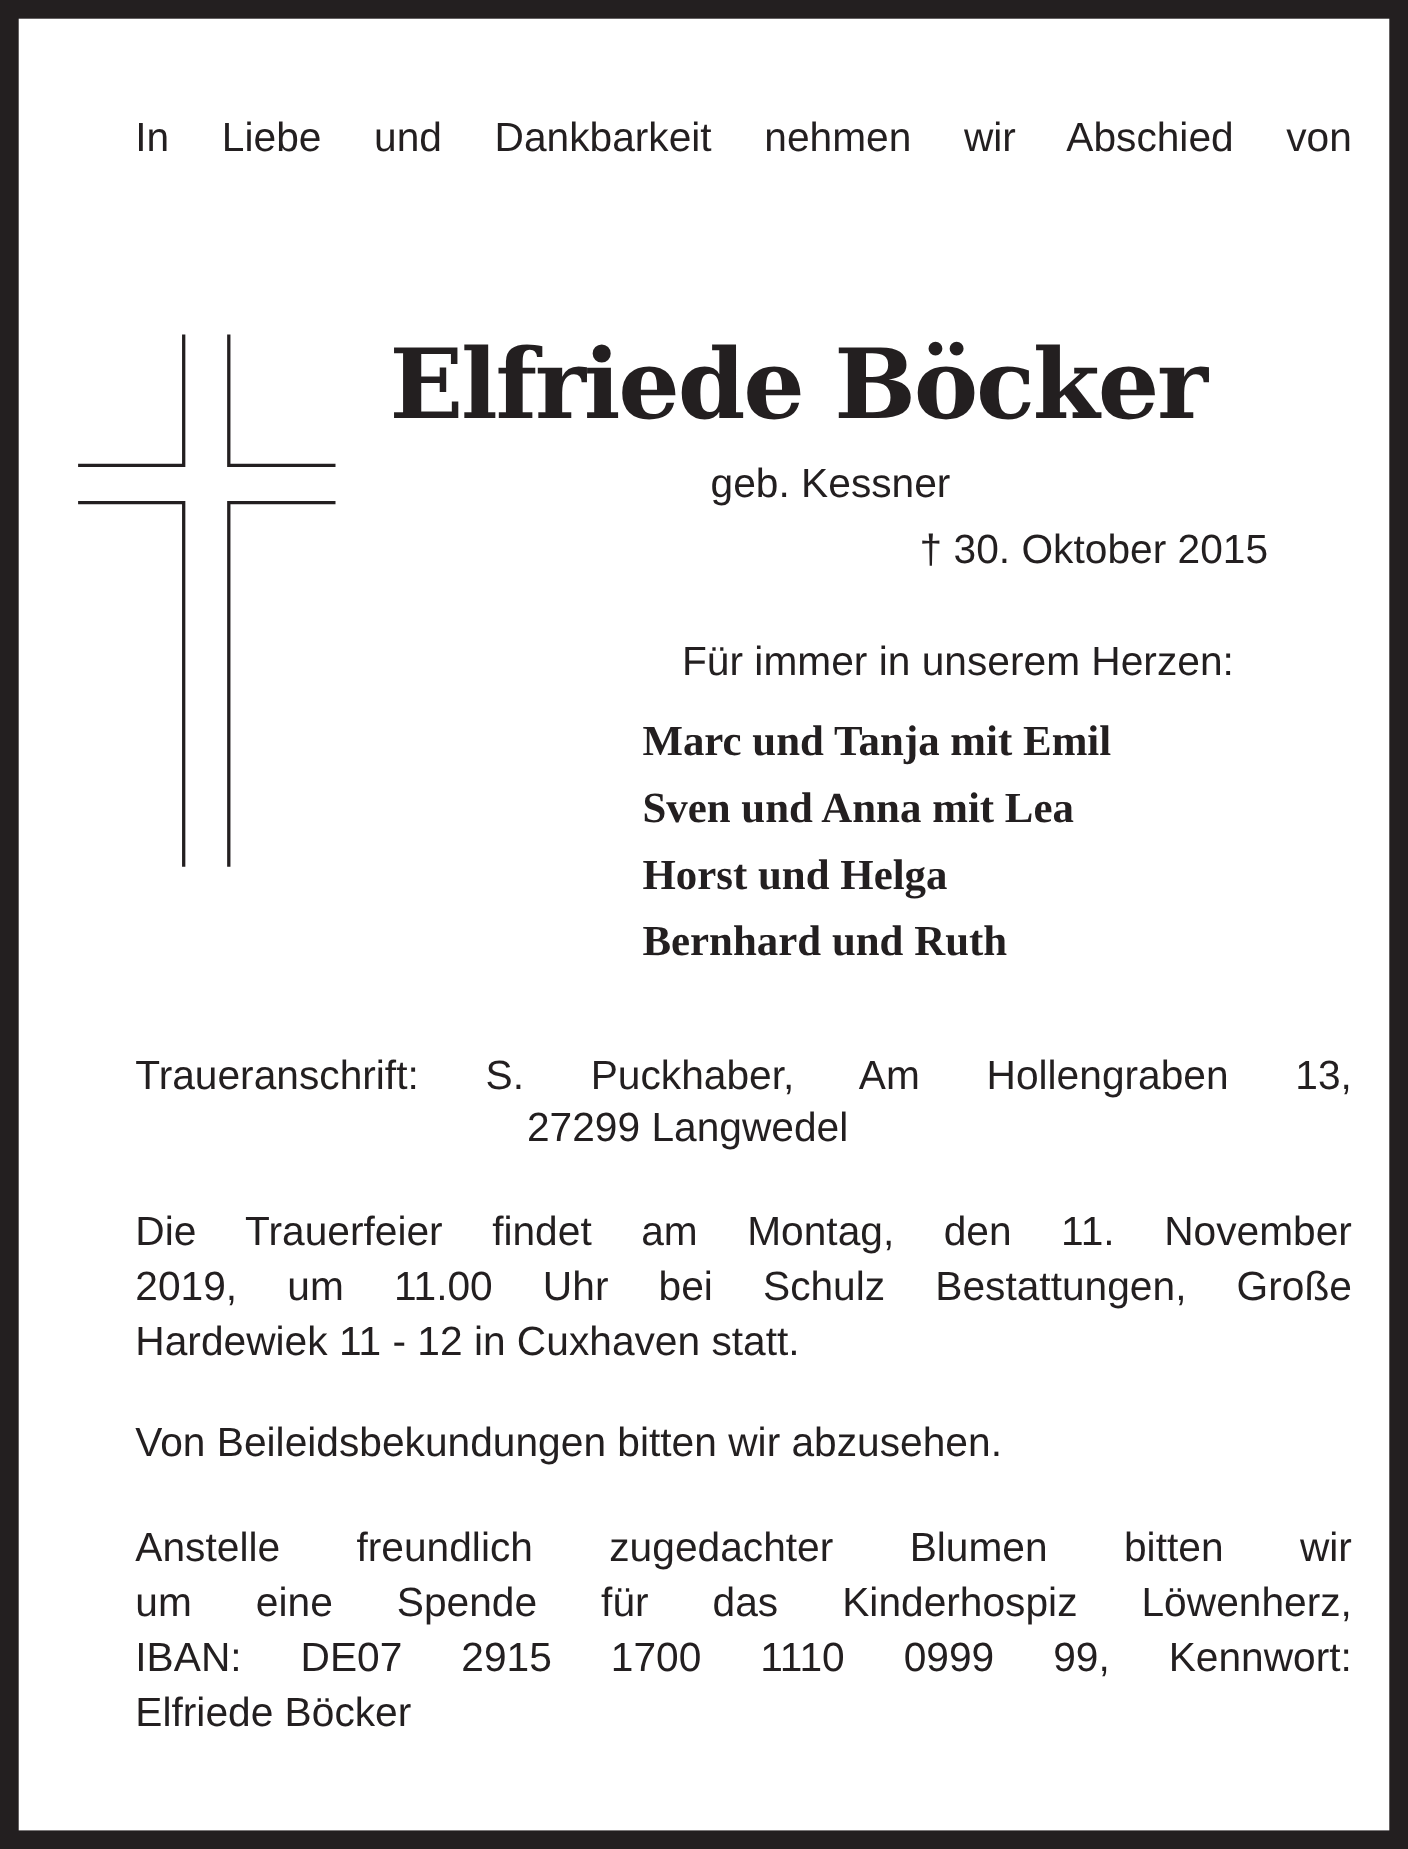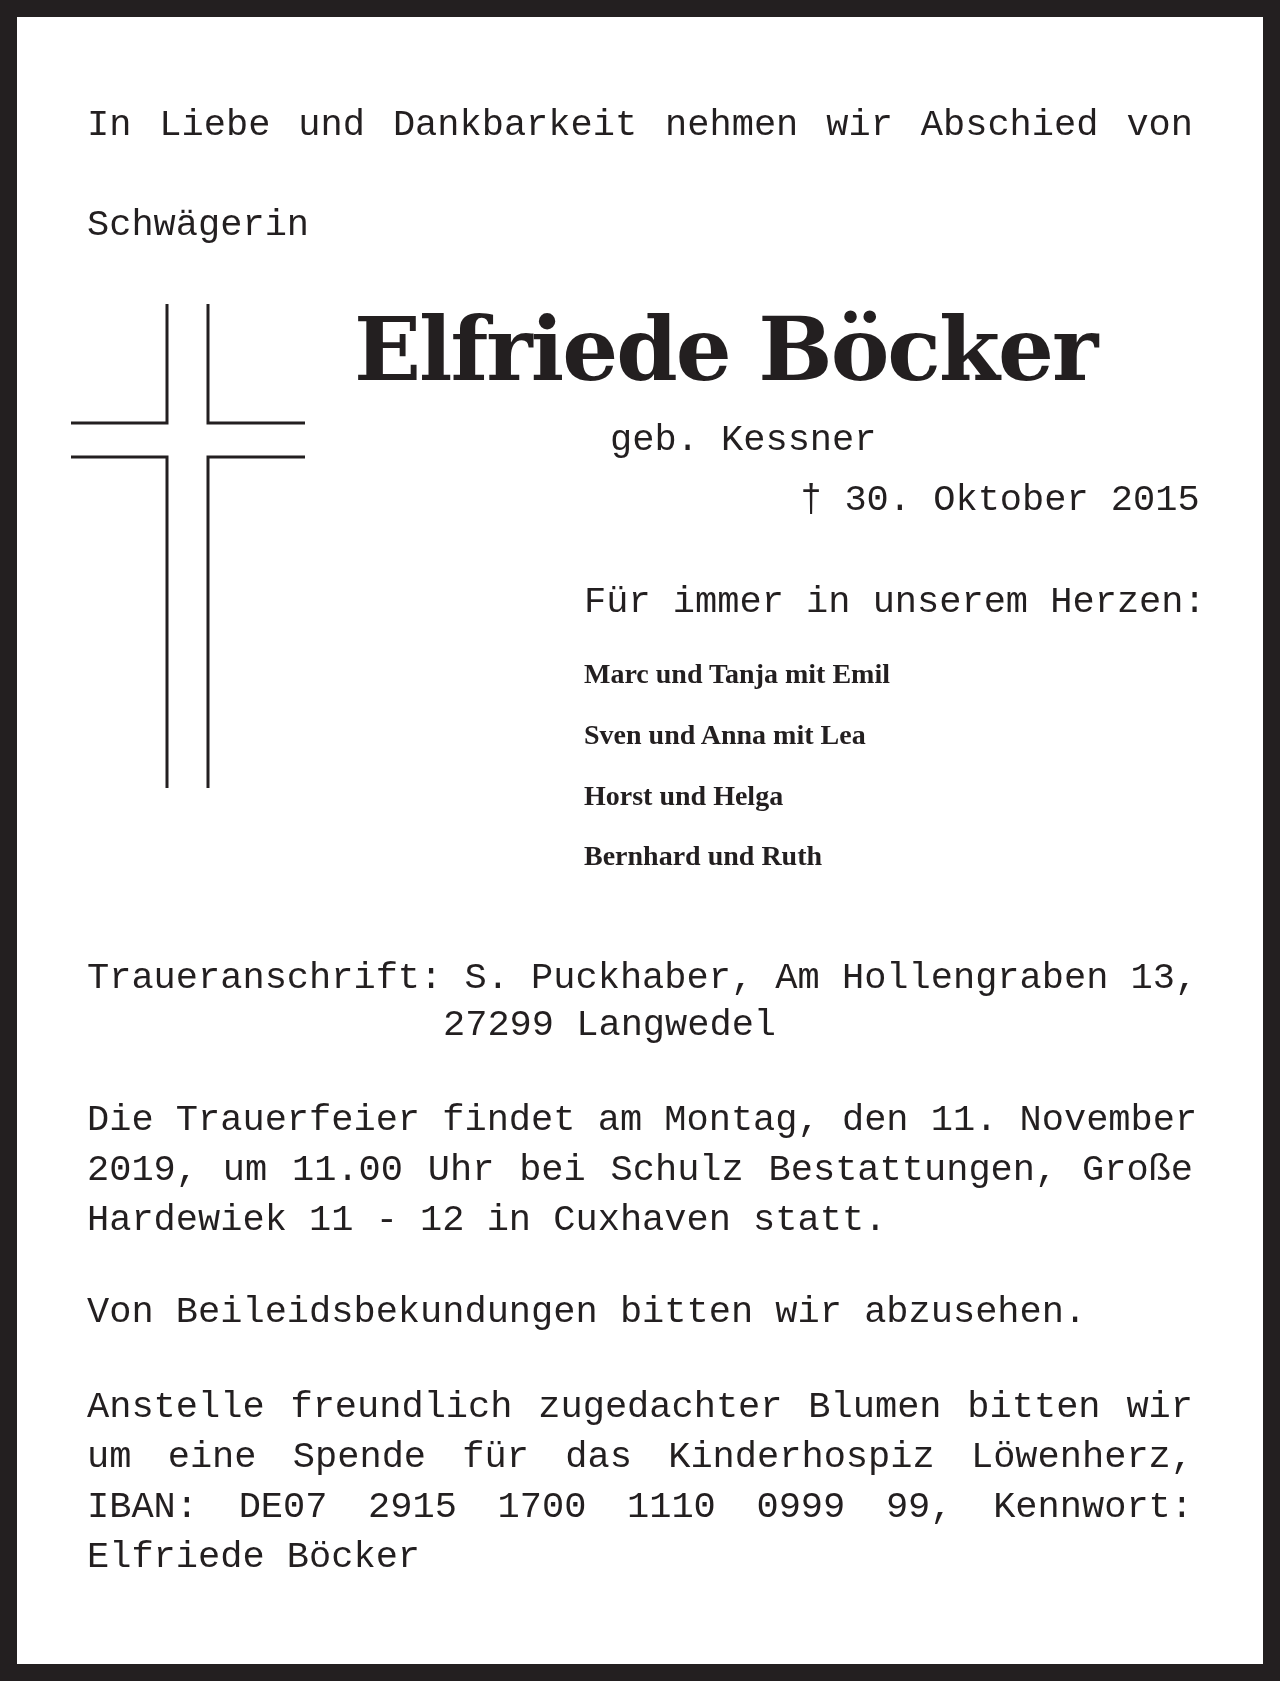--- a/index.html
+++ b/index.html
@@ -12,23 +12,24 @@
     color: #231f20;
   }
   .panel {
     position: absolute;
     left: 17px; top: 17px;
     width: 1246px; height: 1647px;
     background: #ffffff;
   }
   .abs { position: absolute; white-space: nowrap; }
   .txt {
-    font-family: Liberation Mono, monospace;
+    font-family: Liberation Sans, sans-serif;
     font-size: 37px;
     line-height: 50px;
+    margin-left: 36px;
   }
   .justify-line {
     position: absolute;
     left: 70px; width: 1106px;
     text-align: justify;
     text-align-last: justify;
     white-space: nowrap;
   }
   .left-line {
     position: absolute;
@@ -38,32 +39,31 @@
   .name {
     font-family: "DejaVu Serif", "Liberation Serif", serif;
     font-weight: bold;
     font-size: 88px;
     letter-spacing: -2px;
     line-height: 100px;
   }
   .bold-line {
     font-family: "Liberation Serif", "DejaVu Serif", serif;
     font-weight: bold;
-    font-size: 28px;
+    font-size: 39px;
     line-height: 50px;
   }
   .cross { position: absolute; left: 50px; top: 284px; width: 240px; height: 490px; }
 </style>
 </head>
 <body>
 
 <div class="panel">
 
   <div class="txt justify-line" style="top:83px;">In Liebe und Dankbarkeit nehmen wir Abschied von</div>
-  <div class="txt left-line" style="top:183px;">Schwägerin</div>
 
   <svg class="cross" viewBox="0 0 240 490">
     <g fill="none" stroke="#231f20" stroke-width="3" stroke-linecap="butt" stroke-linejoin="miter">
       <polyline points="100,3 100,122 4,122"></polyline>
       <polyline points="141,3 141,122 238,122"></polyline>
       <polyline points="4,156 100,156 100,487"></polyline>
       <polyline points="238,156 141,156 141,487"></polyline>
     </g>
   </svg>
 

